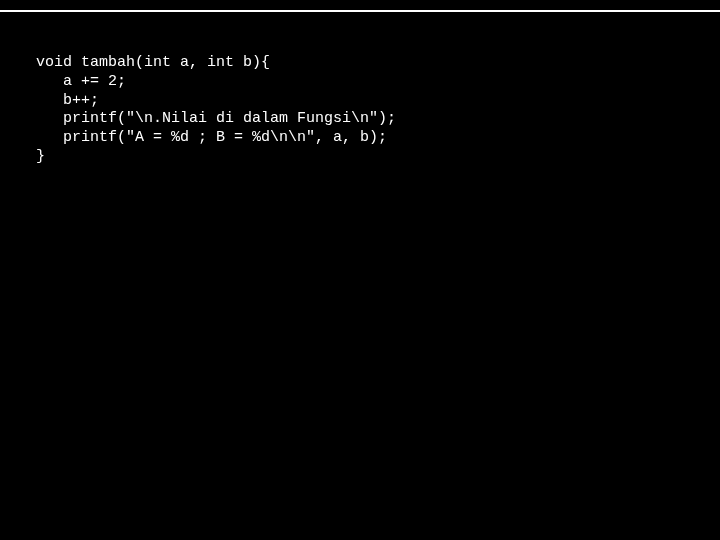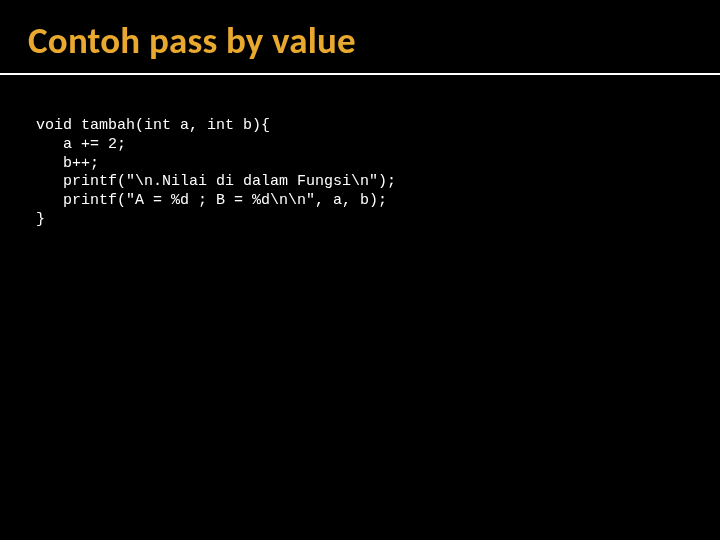--- a/index.html
+++ b/index.html
@@ -39,23 +39,20 @@
     font-size: 15px;
     line-height: 1.25;
     color: #ffffff;
     white-space: pre;
   }
 </style>
 </head>
 <body>
 
 <div class="slide">
-  <div class="title-region">
-    <div class="title">Contoh pass by value</div>
-  </div>
   <hr class="rule">
   <div class="code-block"><span>void tambah(int a, int b){</span>
 <span>   a += 2;</span>
 <span>   b++;</span>
 <span>   printf("\n.Nilai di dalam Fungsi\n");</span>
 <span>   printf("A = %d ; B = %d\n\n", a, b);</span>
 <span>}</span></div>
 </div>
 
 </body></html>

